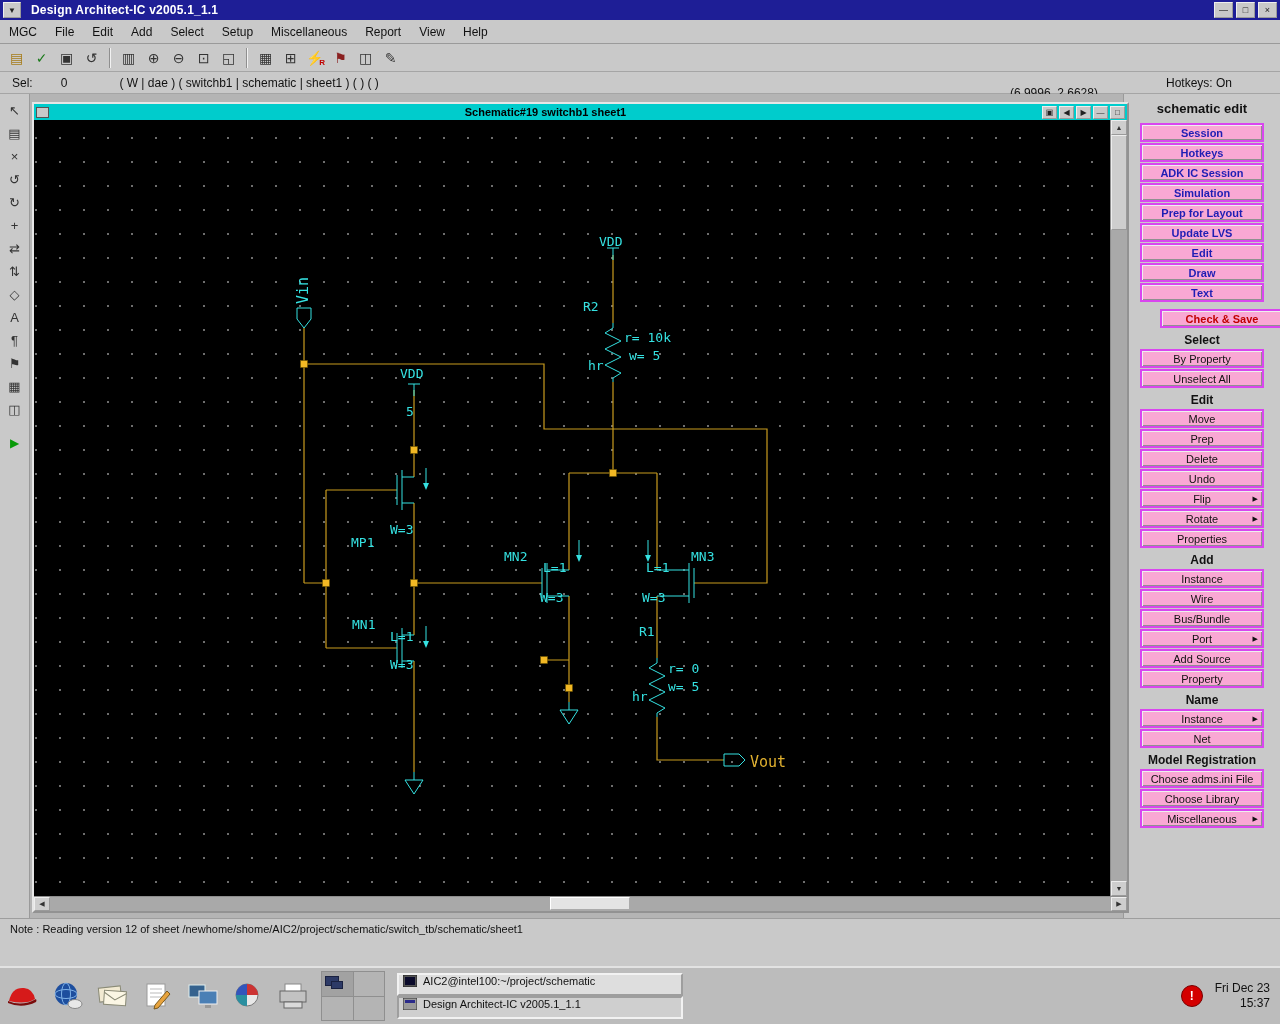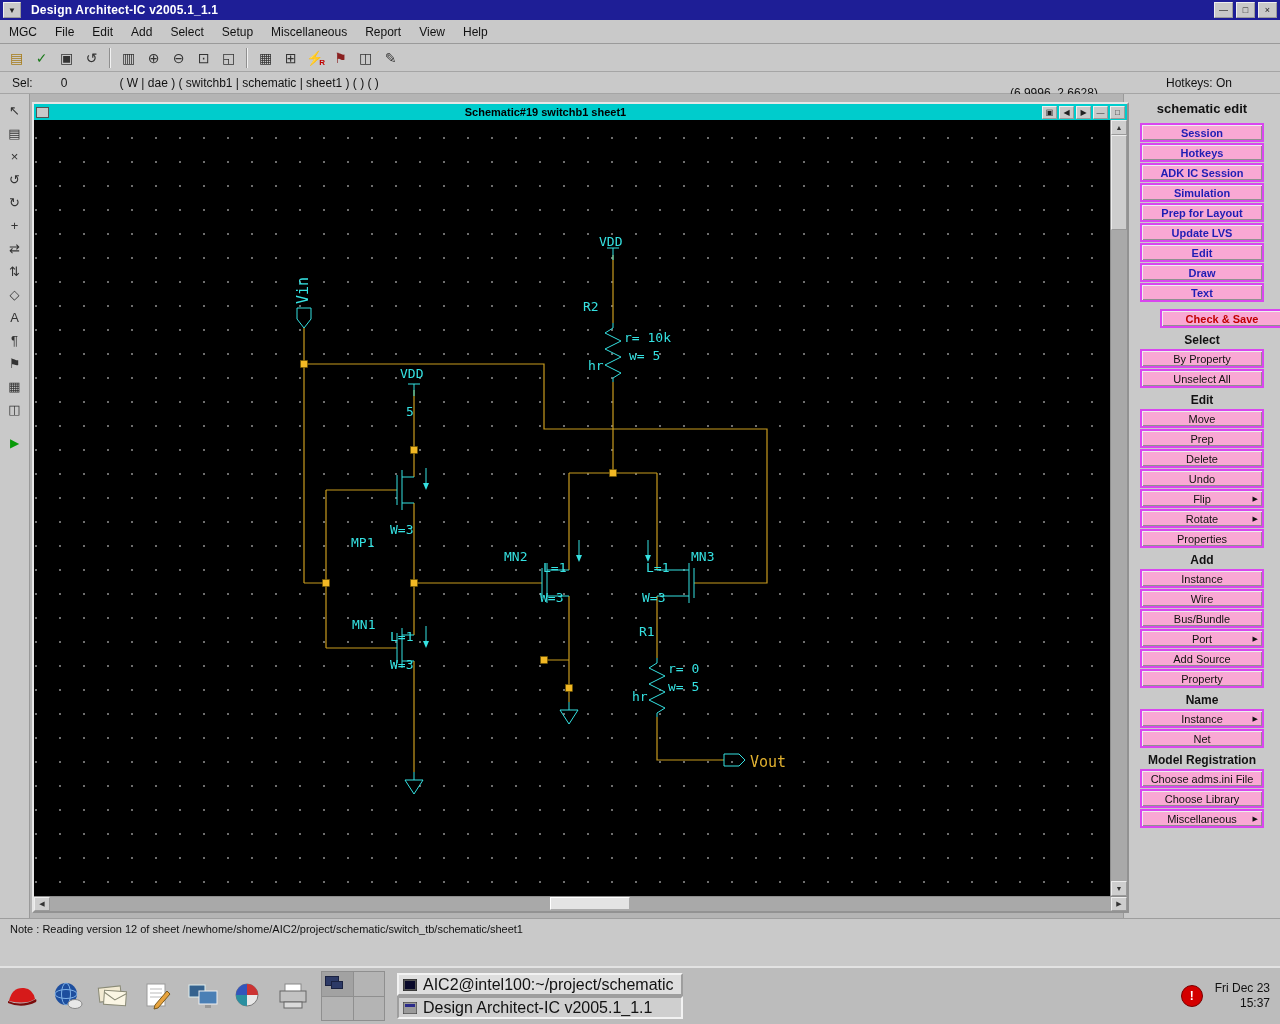--- a/index.html
+++ b/index.html
@@ -94,22 +94,22 @@
     border-top:2px outset #e2e2e2;display:flex;align-items:center;}
   .tb-icon{width:45px;height:50px;display:flex;align-items:center;justify-content:center;}
   .pager{width:64px;height:50px;display:grid;grid-template-columns:1fr 1fr;grid-template-rows:1fr 1fr;
     gap:1px;background:#8f8f8f;border:1px solid #8f8f8f;margin:0 6px;}
   .pager-cell{background:#b4b4b4;position:relative;}
   .pager-cell.active{background:#a2a2a2;}
   .mini-win{position:absolute;background:#2d3a66;border:1px solid #1a2140;}
   .mini-a{left:3px;top:4px;width:14px;height:10px;}
   .mini-b{left:9px;top:9px;width:12px;height:8px;}
   .tb-windows{width:286px;margin-left:6px;display:flex;flex-direction:column;}
-  .tb-win{height:23px;background:#dedede;border:2px outset #f2f2f2;display:flex;align-items:center;
-    font-size:16px;padding-left:4px;white-space:nowrap;overflow:hidden;}
+  .tb-win{height:23px;background:#dedede;border:2px outset #f2f2f2;display:flex;
+    font-size:11px;padding-left:4px;white-space:nowrap;overflow:hidden;}
   .tb-win.active{background:#cfcfcf;border:2px inset #f2f2f2;}
   .tb-win .wicon{margin-right:6px;display:flex;}
   .tb-clock{margin-left:auto;margin-right:10px;display:flex;align-items:center;}
   .alert{width:22px;height:22px;border-radius:50%;background:#d40000;color:#fff;font-weight:bold;
     display:flex;align-items:center;justify-content:center;margin-right:12px;border:1px solid #7a0000;}
   .dt{text-align:right;font-size:12px;line-height:15px;}
 </style>
 </head>
 <body>
 

